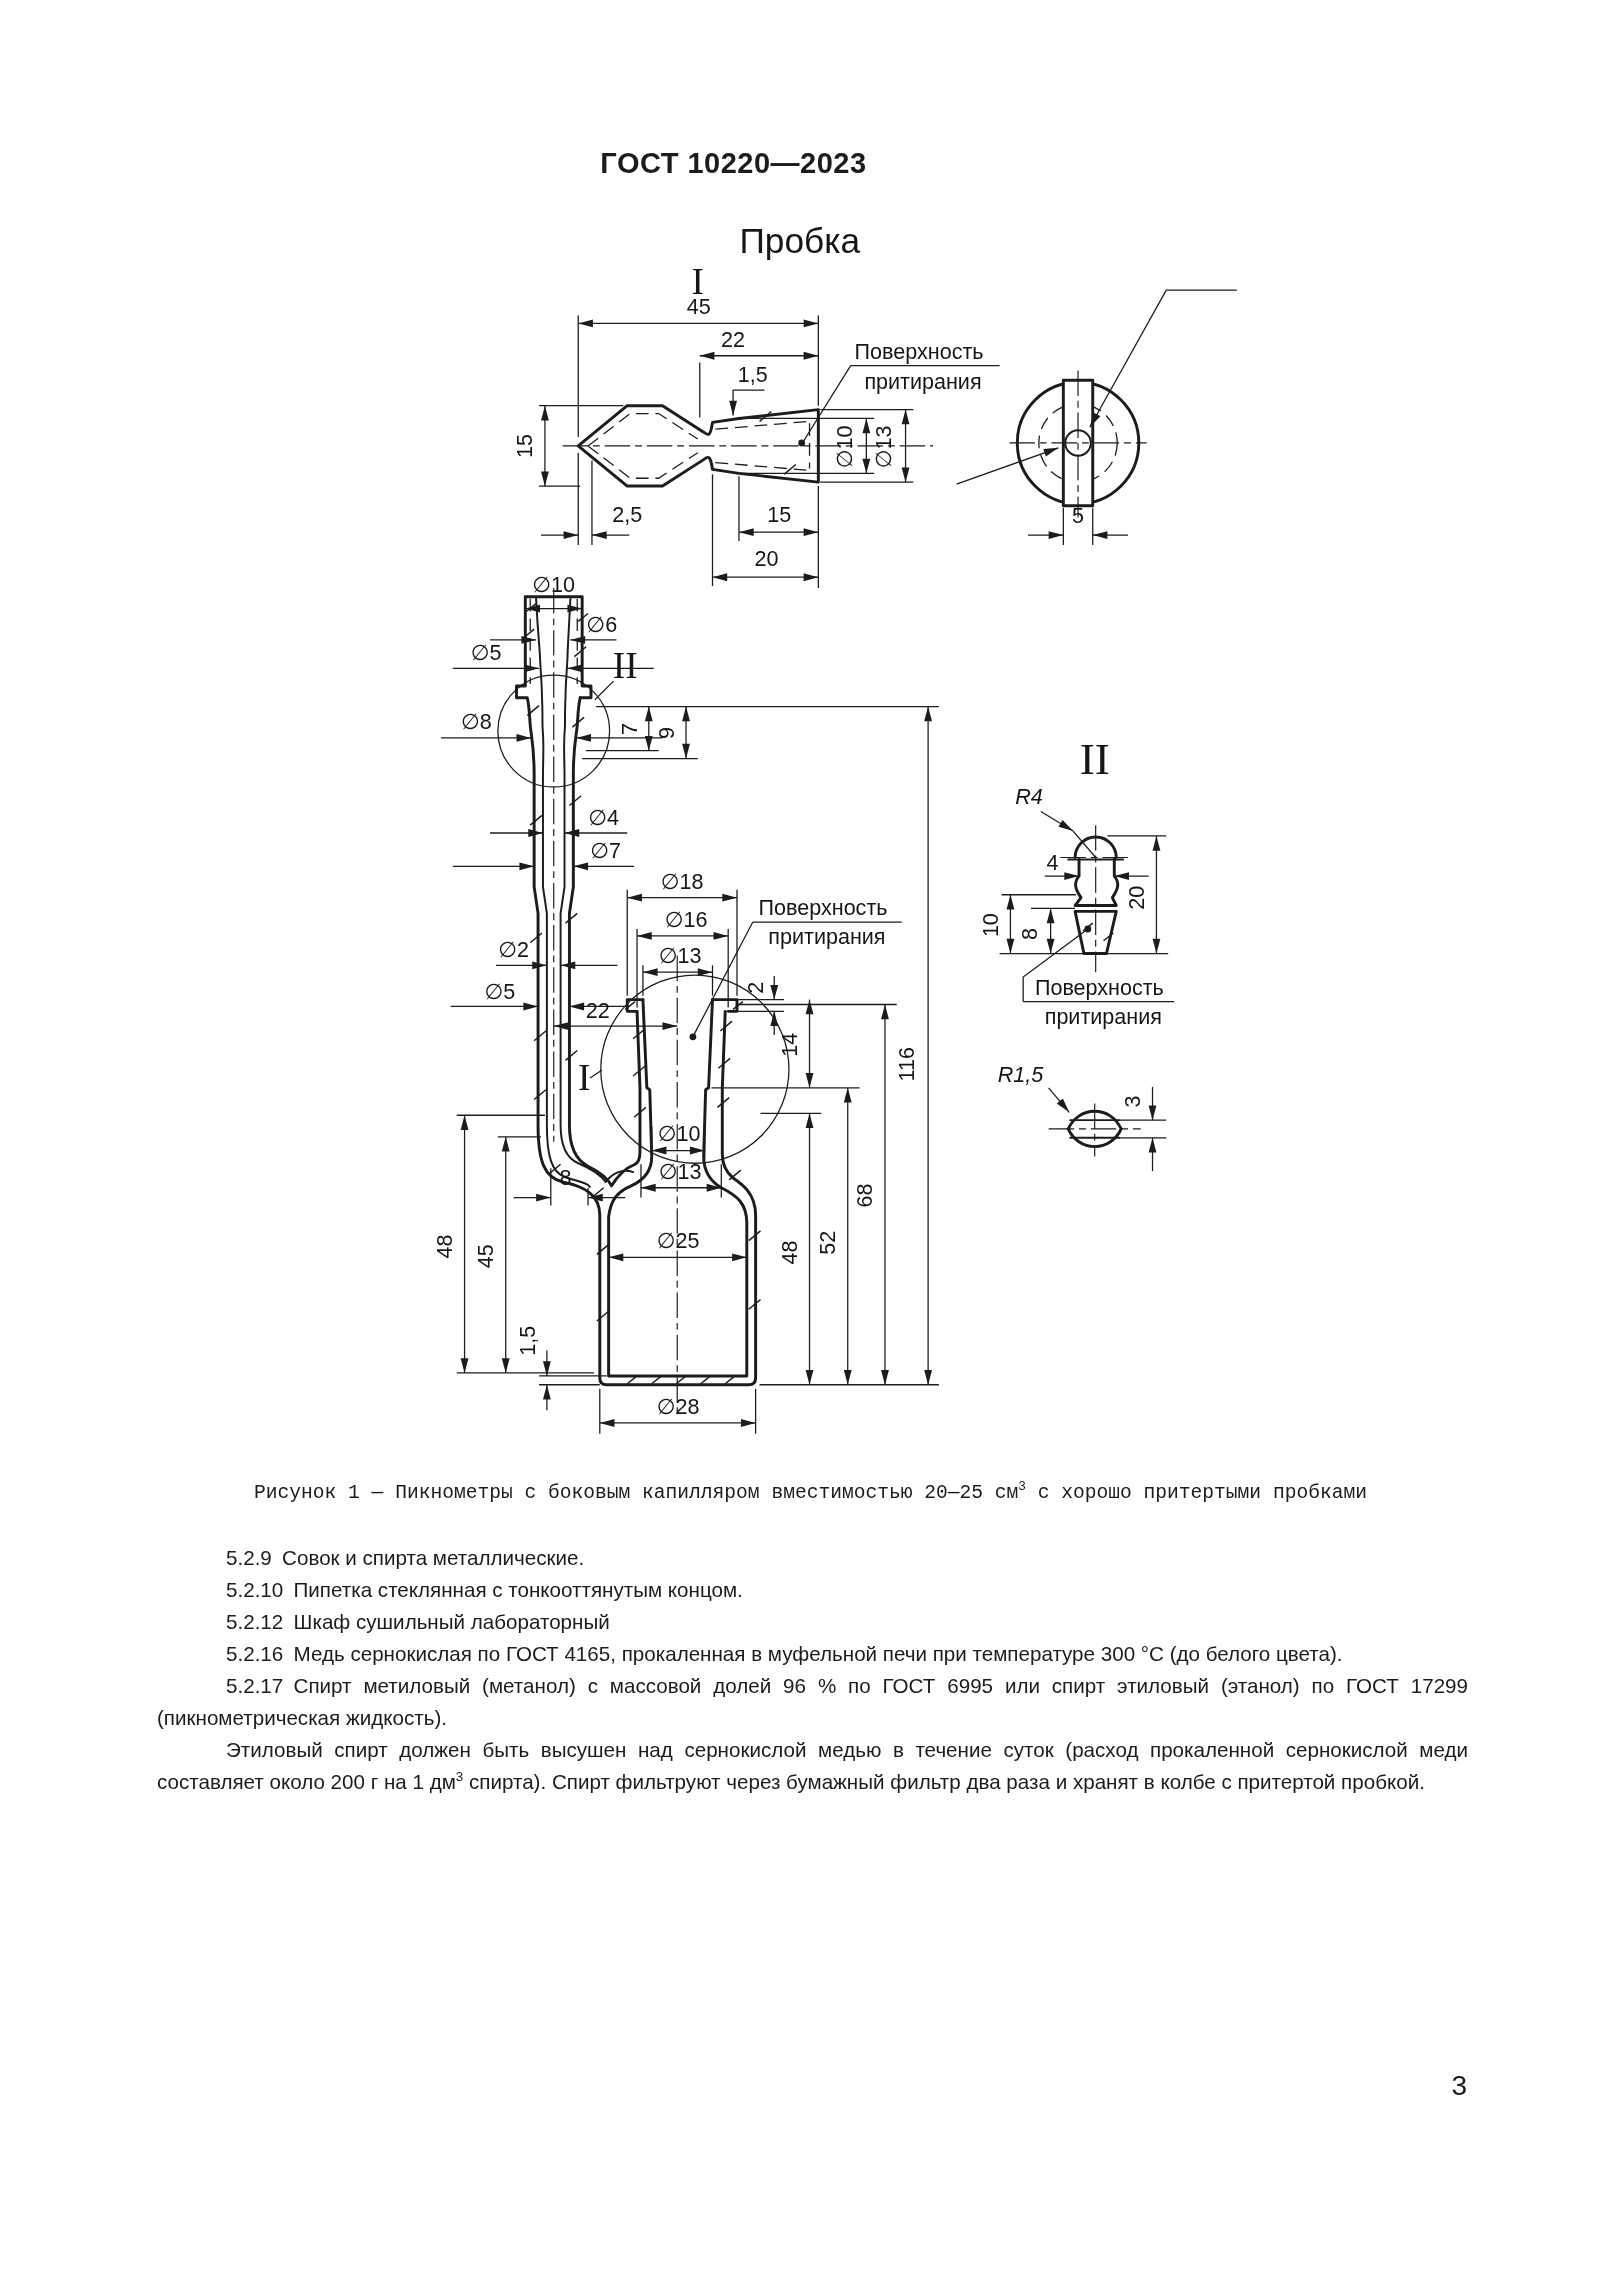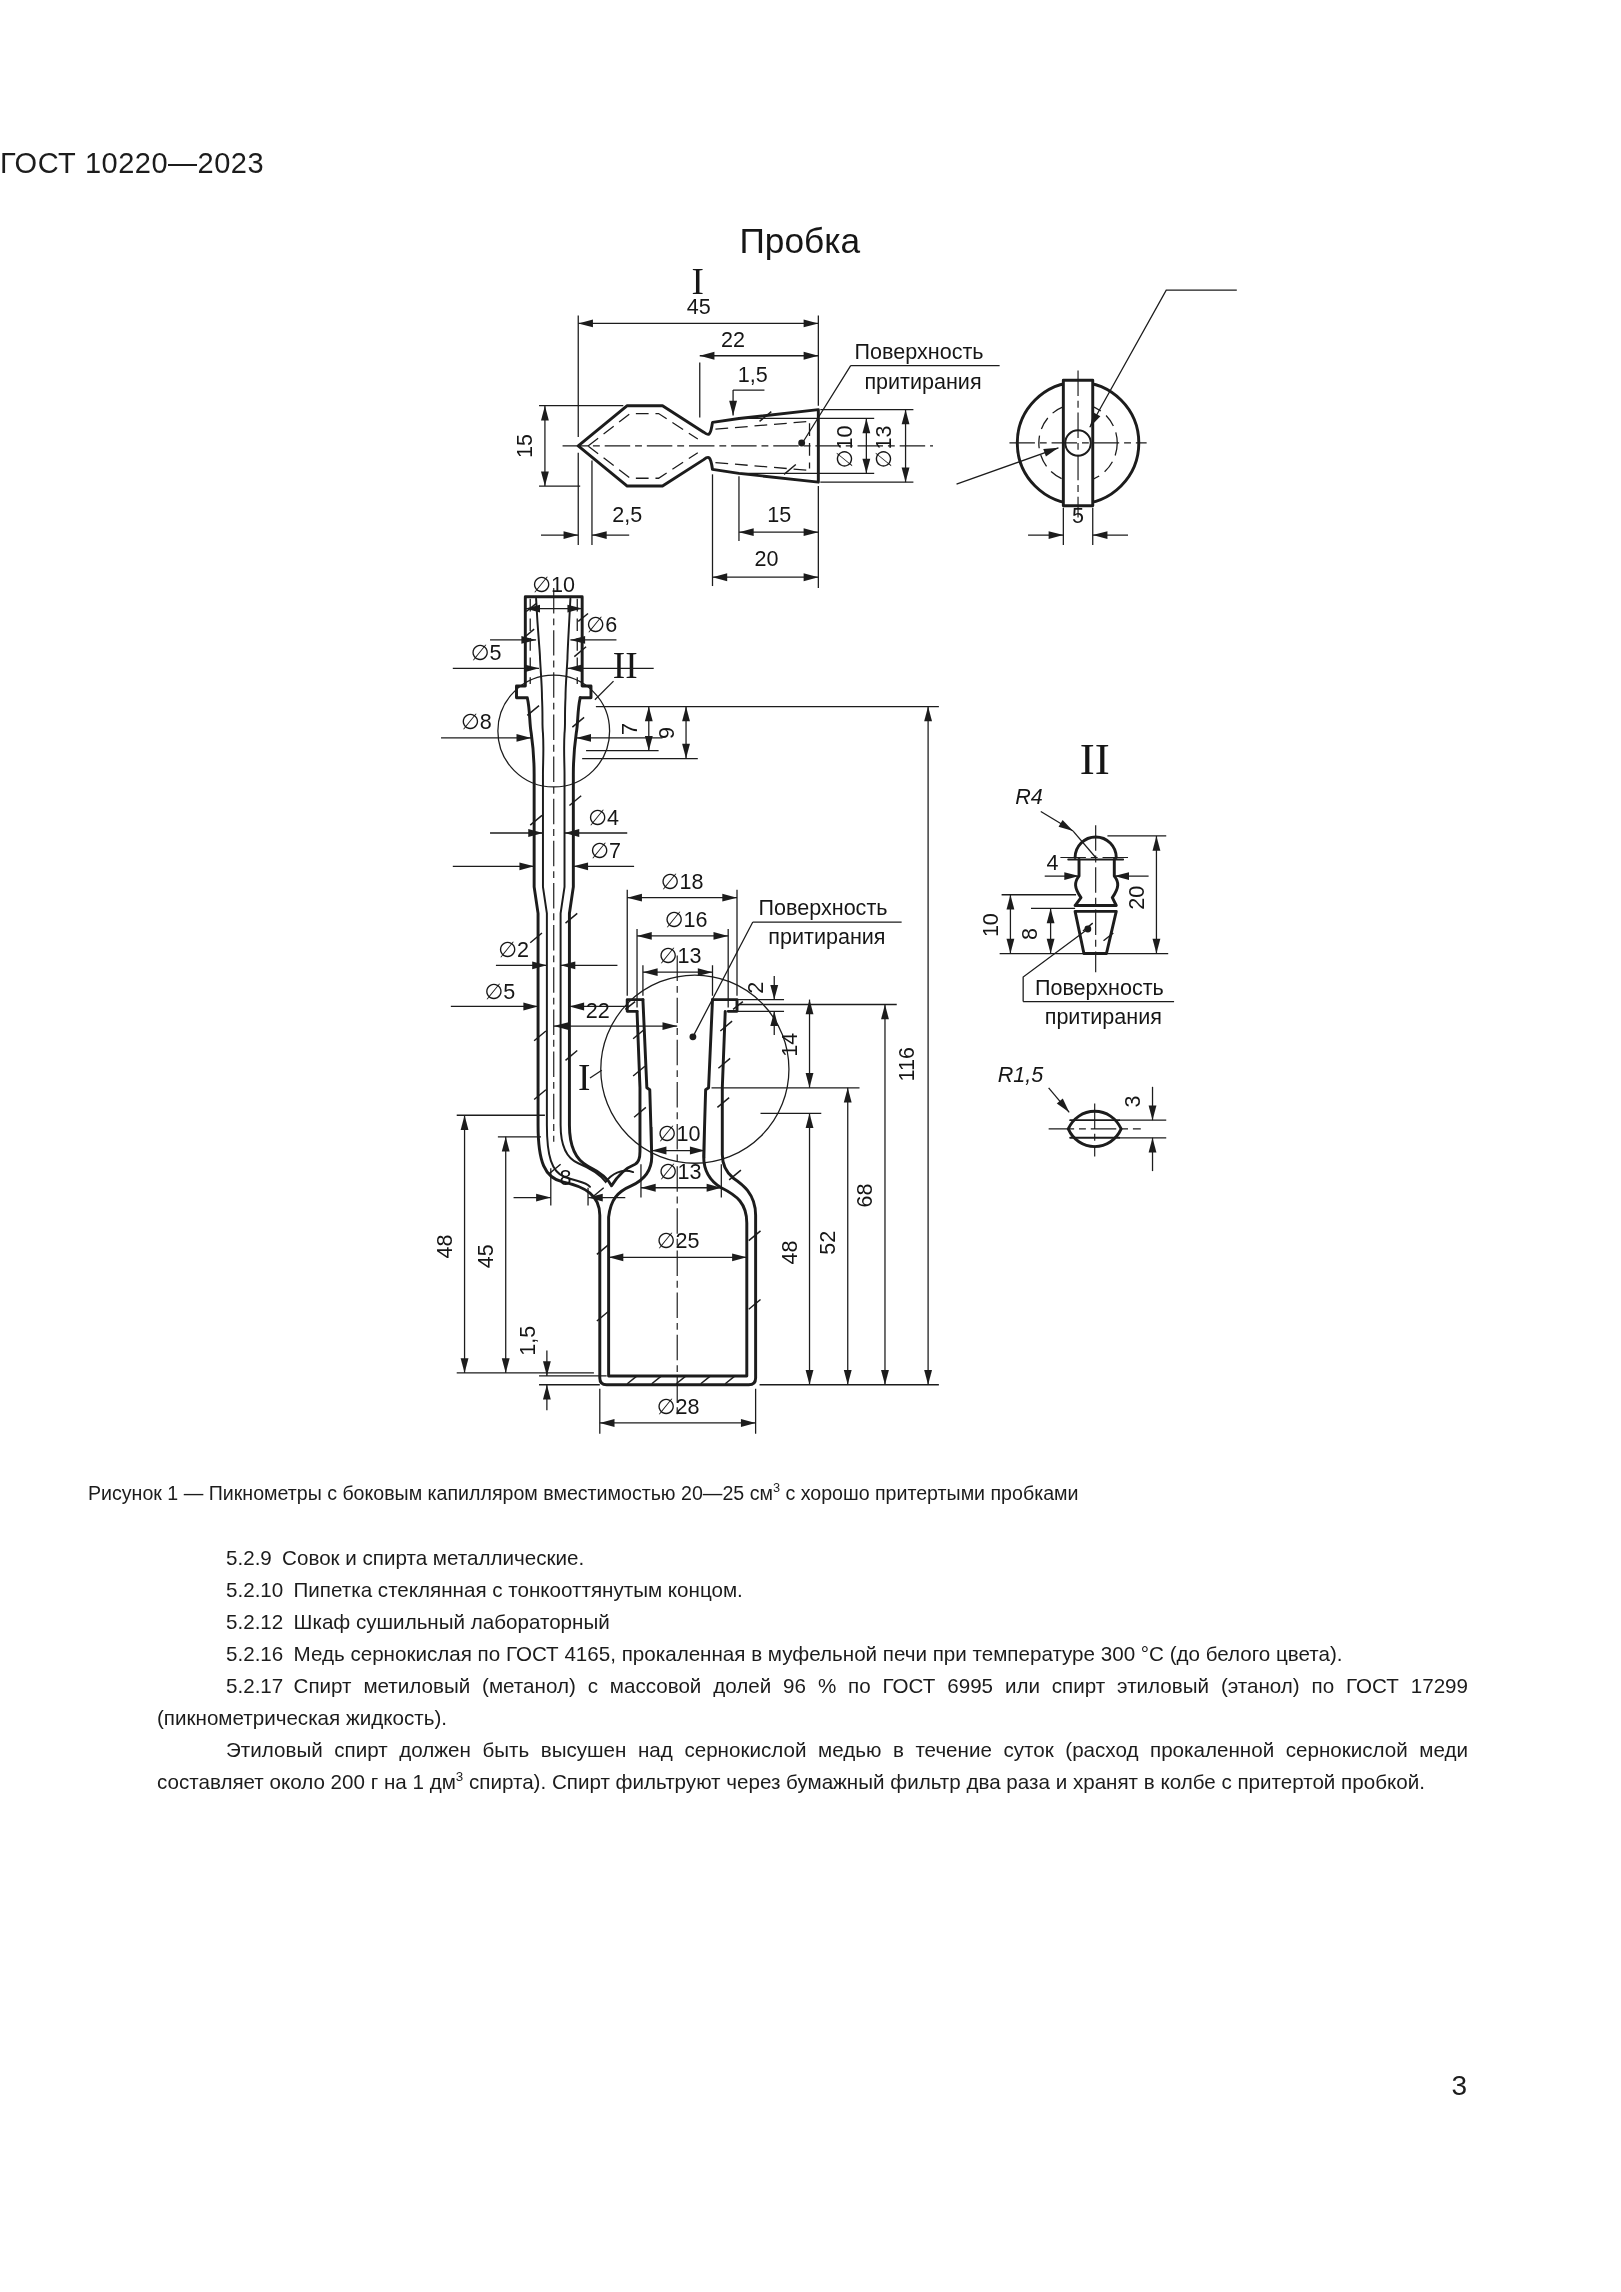--- a/index.html
+++ b/index.html
@@ -1,20 +1,20 @@
 <!DOCTYPE html>
 <html><head>
 <meta charset="utf-8">
 <style>
   html,body{margin:0;padding:0;}
   body{width:1621px;height:2293px;background:#ffffff;font-family:"Liberation Sans",sans-serif;color:#1c1c1c;}
   .page{position:relative;width:1621px;height:2293px;background:#ffffff;overflow:hidden;}
-  .doc-header{position:absolute;top:147px;left:0;right:154px;text-align:left;font-size:29px;font-weight:normal;letter-spacing:0.5px;}
+  .doc-header{position:absolute;top:147px;left:0;right:154px;text-align:center;font-size:29px;font-weight:bold;letter-spacing:0.5px;}
   .fig-svg{position:absolute;top:0;left:0;}
-  .caption{position:absolute;top:1482px;left:88px;right:88px;font-size:19.6px;}
+  .caption{position:absolute;top:1482px;left:88px;right:88px;text-align:center;font-size:19.6px;font-family:Liberation Mono, monospace;}
   .caption sup,.body-text sup{font-size:.65em;vertical-align:super;line-height:0;}
   .body-text{position:absolute;top:1542px;left:157px;width:1311px;font-size:20.6px;line-height:32px;text-align:justify;}
   .body-text p{margin:0;text-indent:69px;}
   .page-number{position:absolute;top:2070px;left:0;right:154px;text-align:right;font-size:28px;}
   
   .o{stroke:#1c1c1c;stroke-width:3;fill:none;stroke-linecap:round;stroke-linejoin:round;}
   .m{stroke:#1c1c1c;stroke-width:2;fill:none;stroke-linecap:round;}
   .t{stroke:#1c1c1c;stroke-width:1.3;fill:none;}
   .d{stroke-dasharray:13 7;}
   .c{stroke:#1c1c1c;stroke-width:1.2;fill:none;stroke-dasharray:26 5 7 5;}

